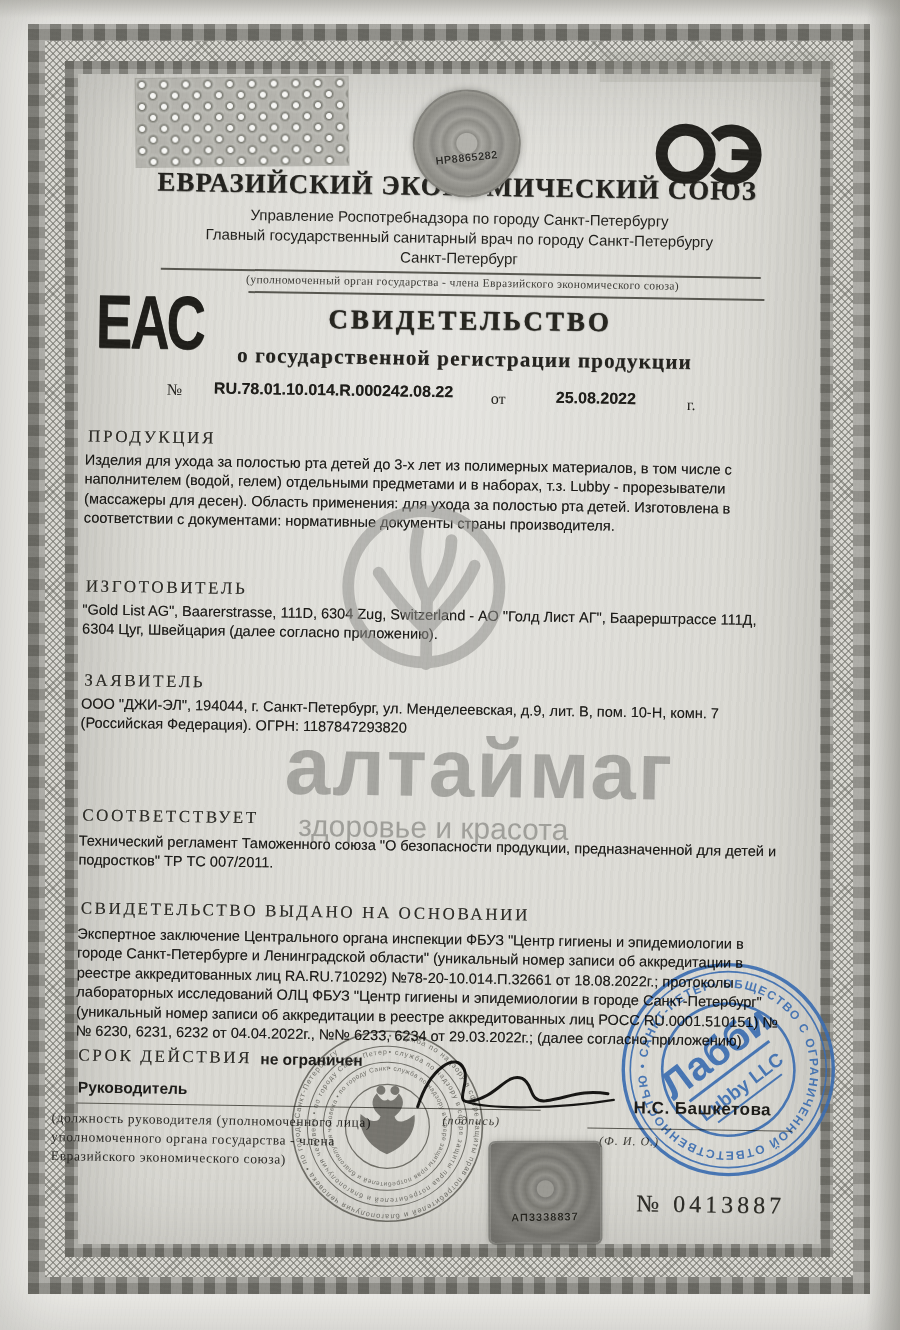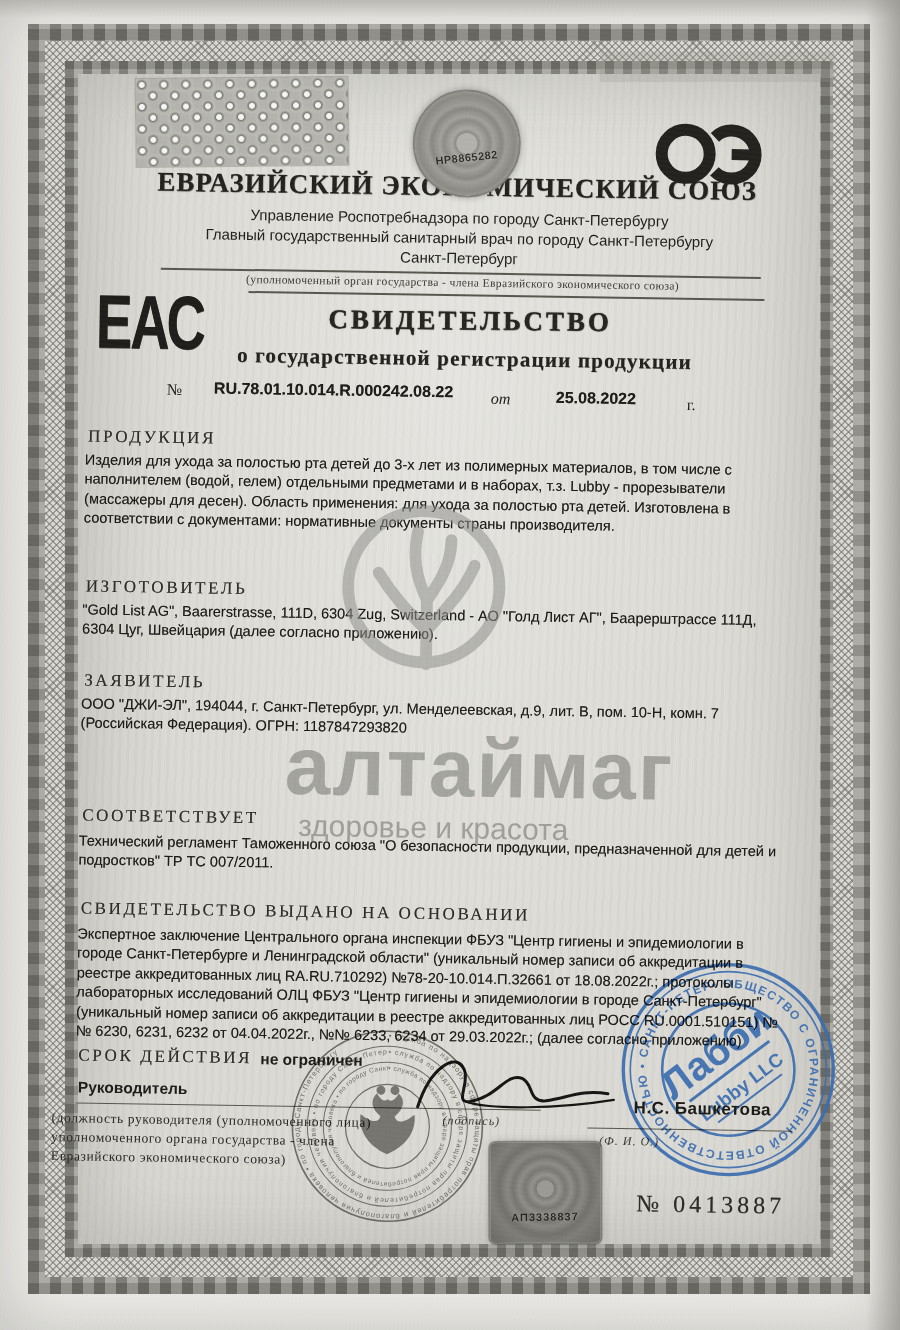--- a/index.html
+++ b/index.html
@@ -111,21 +111,21 @@
     <div class="abs note serif" style="left:462px;top:271px;transform:translateX(-50%);">(уполномоченный орган государства - члена Евразийского экономического союза)</div>
     <div class="rule" style="left:248px;top:289px;width:516px;"></div>
 
     <div class="abs eac" style="left:96px;top:288px;">ЕАС</div>
 
     <div class="abs doc-title serif" style="left:470px;top:300px;transform:translateX(-50%) rotate(-.3deg);">СВИДЕТЕЛЬСТВО</div>
     <div class="abs doc-sub serif" style="left:465px;top:341px;transform:translateX(-50%);">о государственной регистрации продукции</div>
 
     <div class="abs numrow serif" style="left:168px;top:380px;">№</div>
     <div class="abs numrow ink" style="left:215px;top:378px;font-weight:700;">RU.78.01.10.014.R.000242.08.22</div>
-    <div class="abs numrow serif" style="left:492px;top:384px;font-style:italic;">от</div>
+    <div class="abs numrow serif" style="left:492px;top:384px;">от</div>
     <div class="abs numrow ink" style="left:557px;top:382px;font-weight:700;">25.08.2022</div>
     <div class="abs numrow serif" style="left:688px;top:387px;">г.</div>
 
     <div class="abs sec-h serif" style="left:90px;top:427px;">ПРОДУКЦИЯ</div>
     <div class="abs sec-b" style="left:87px;top:451px;width:662px;z-index:4;">Изделия для ухода за полостью рта детей до 3-х лет из полимерных материалов, в том числе с наполнителем (водой, гелем) отдельными предметами и в наборах, т.з. Lubby - прорезыватели (массажеры для десен). Область применения: для ухода за полостью рта детей. Изготовлена в соответствии с документами: нормативные документы страны производителя.</div>
 
     <div class="abs sec-h serif" style="left:90px;top:577px;">ИЗГОТОВИТЕЛЬ</div>
     <div class="abs sec-b" style="left:87px;top:601px;width:706px;z-index:4;">"Gold List AG", Baarerstrasse, 111D, 6304 Zug, Switzerland - АО "Голд Лист АГ", Баарерштрассе 111Д, 6304 Цуг, Швейцария (далее согласно приложению).</div>
 
     <div class="abs sec-h serif" style="left:90px;top:671px;">ЗАЯВИТЕЛЬ</div>

